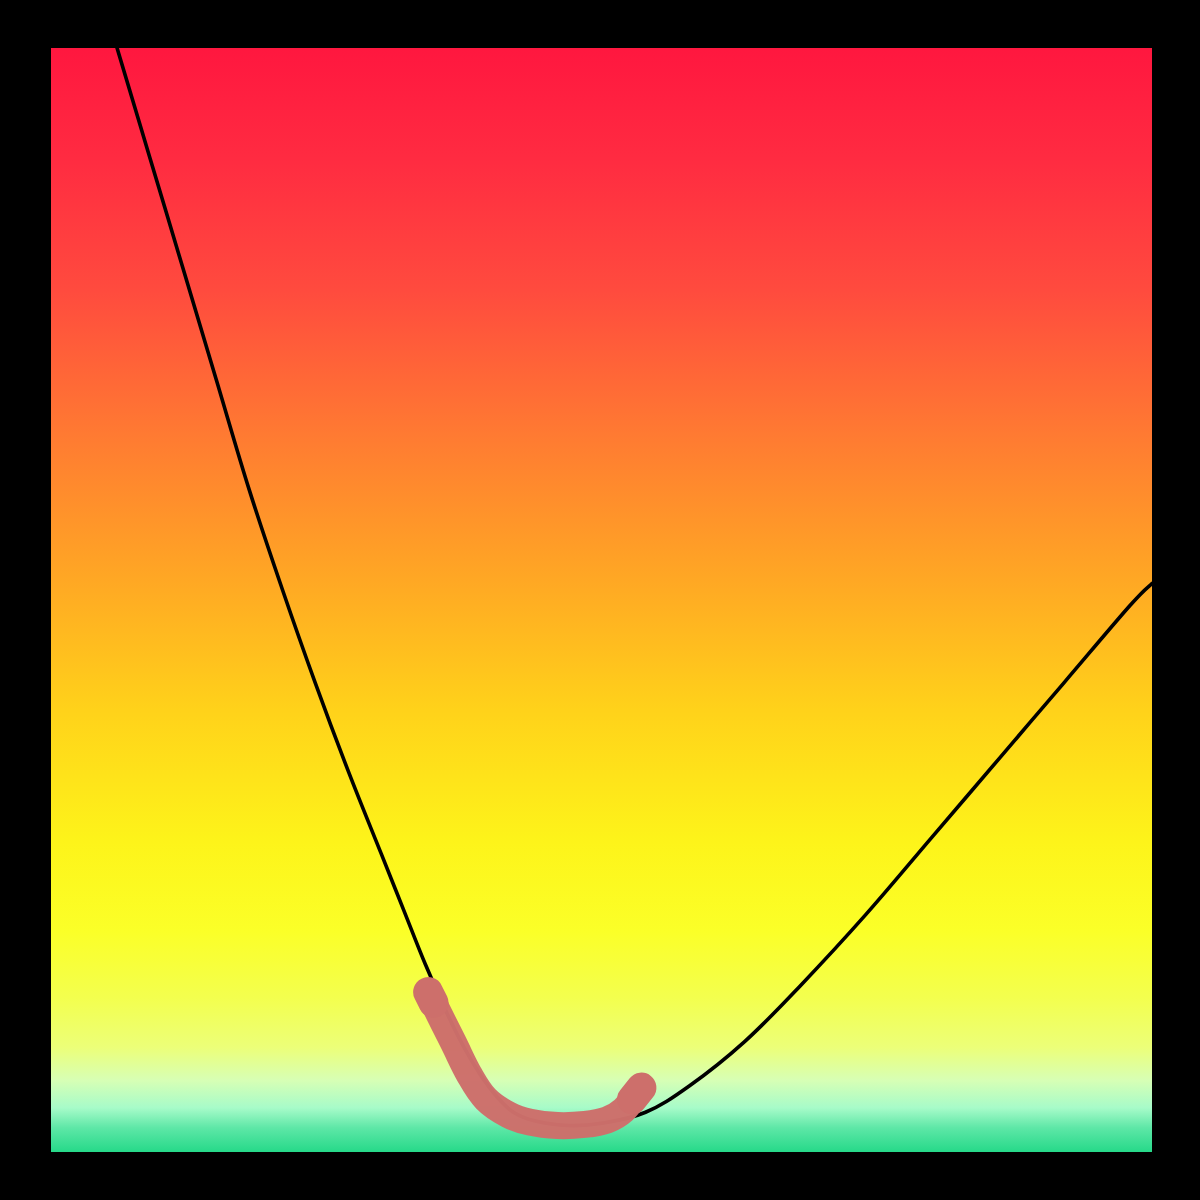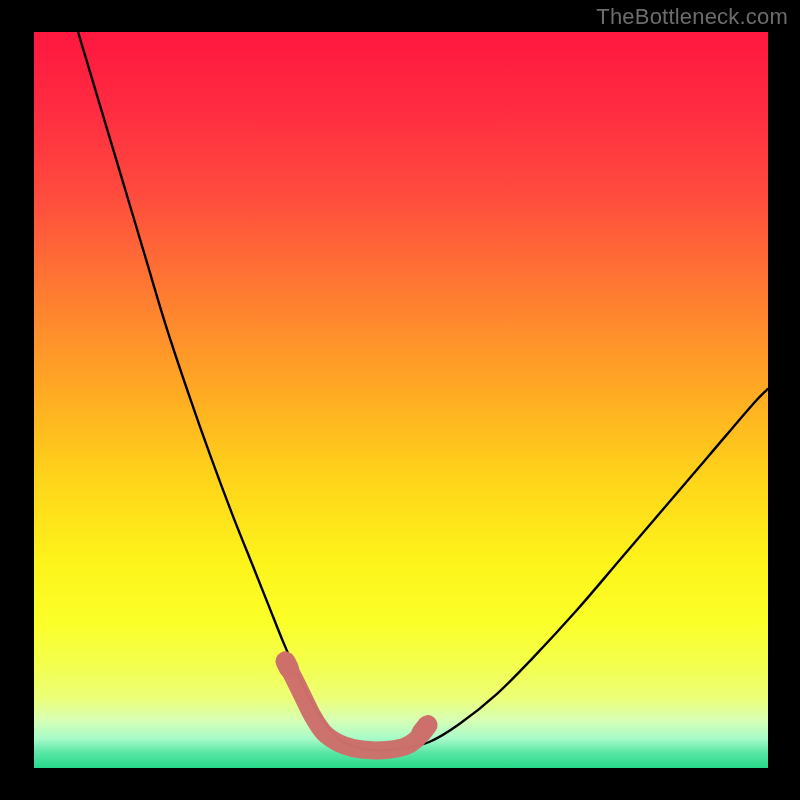--- a/index.html
+++ b/index.html
@@ -62,14 +62,13 @@
         <path d="M 44.04 0.00 C 48.00 13.25, 58.13 47.10, 66.06 73.60 C 73.99 100.10, 80.15 120.70, 88.08 147.20 C 96.01 173.70, 102.17 194.30, 110.10 220.80 C 118.03 247.30, 124.19 269.23, 132.12 294.40 C 140.05 319.57, 146.21 337.46, 154.14 360.64 C 162.07 383.82, 168.23 401.34, 176.16 423.20 C 184.09 445.06, 190.25 461.55, 198.18 482.08 C 206.11 502.61, 213.59 520.72, 220.20 537.28 C 226.81 553.84, 229.60 560.83, 234.88 574.08 C 240.16 587.33, 244.28 598.29, 249.56 610.88 C 254.84 623.47, 259.62 634.06, 264.24 644.00 C 268.86 653.94, 271.29 658.79, 275.25 666.08 C 279.21 673.37, 282.30 678.52, 286.26 684.48 C 290.22 690.44, 293.31 694.70, 297.27 699.20 C 301.23 703.70, 303.66 706.59, 308.28 709.50 C 312.90 712.42, 316.35 713.80, 322.96 715.39 C 329.57 716.98, 337.05 718.07, 344.98 718.34 C 352.91 718.60, 357.75 718.45, 367.00 716.86 C 376.25 715.27, 385.79 714.01, 396.36 709.50 C 406.93 705.00, 413.83 700.32, 425.72 691.84 C 437.61 683.36, 449.21 674.32, 462.42 662.40 C 475.63 650.48, 484.59 640.84, 499.12 625.60 C 513.65 610.36, 527.31 595.64, 543.16 577.76 C 559.01 559.88, 571.35 544.79, 587.20 526.24 C 603.05 507.69, 615.39 493.27, 631.24 474.72 C 647.09 456.17, 659.43 441.75, 675.28 423.20 C 691.13 404.65, 708.75 383.60, 719.32 371.68 C 729.89 359.76, 731.36 359.61, 734.00 356.96" fill="none" stroke="#000000" stroke-width="2.4" stroke-linecap="round" stroke-linejoin="round"></path>
         <path d="M 253.23 632.96 C 255.87 638.26, 263.29 653.13, 267.91 662.40 C 272.53 671.67, 274.96 677.59, 278.92 684.48 C 282.88 691.37, 285.31 695.90, 289.93 700.67 C 294.55 705.44, 299.33 708.19, 304.61 710.98 C 309.89 713.76, 313.34 714.80, 319.29 716.13 C 325.24 717.45, 331.03 718.07, 337.64 718.34 C 344.25 718.60, 350.04 718.26, 355.99 717.60 C 361.94 716.94, 366.05 716.38, 370.67 714.66 C 375.29 712.93, 378.11 711.21, 381.68 708.03 C 385.25 704.85, 388.90 698.98, 390.49 696.99" fill="none" stroke="#cd6f6b" stroke-width="18" stroke-linecap="round" stroke-linejoin="round" opacity="0.98"></path>
         <g transform="translate(253.23,632.96) rotate(63.49726068472086)">
           <rect x="-14" y="-10" width="28" height="20" rx="10" ry="10" fill="#cd6f6b"></rect>
         </g>
         <g transform="translate(390.488,696.992) rotate(-51.41622113269846)">
           <rect x="-15" y="-10" width="30" height="20" rx="10" ry="10" fill="#cd6f6b"></rect>
         </g>
       </svg>
     </div>
-  <div class="watermark" id="watermark" style="right: 12px;">TheBottleneck.com</div>
 </div>
 
 </body></html>

